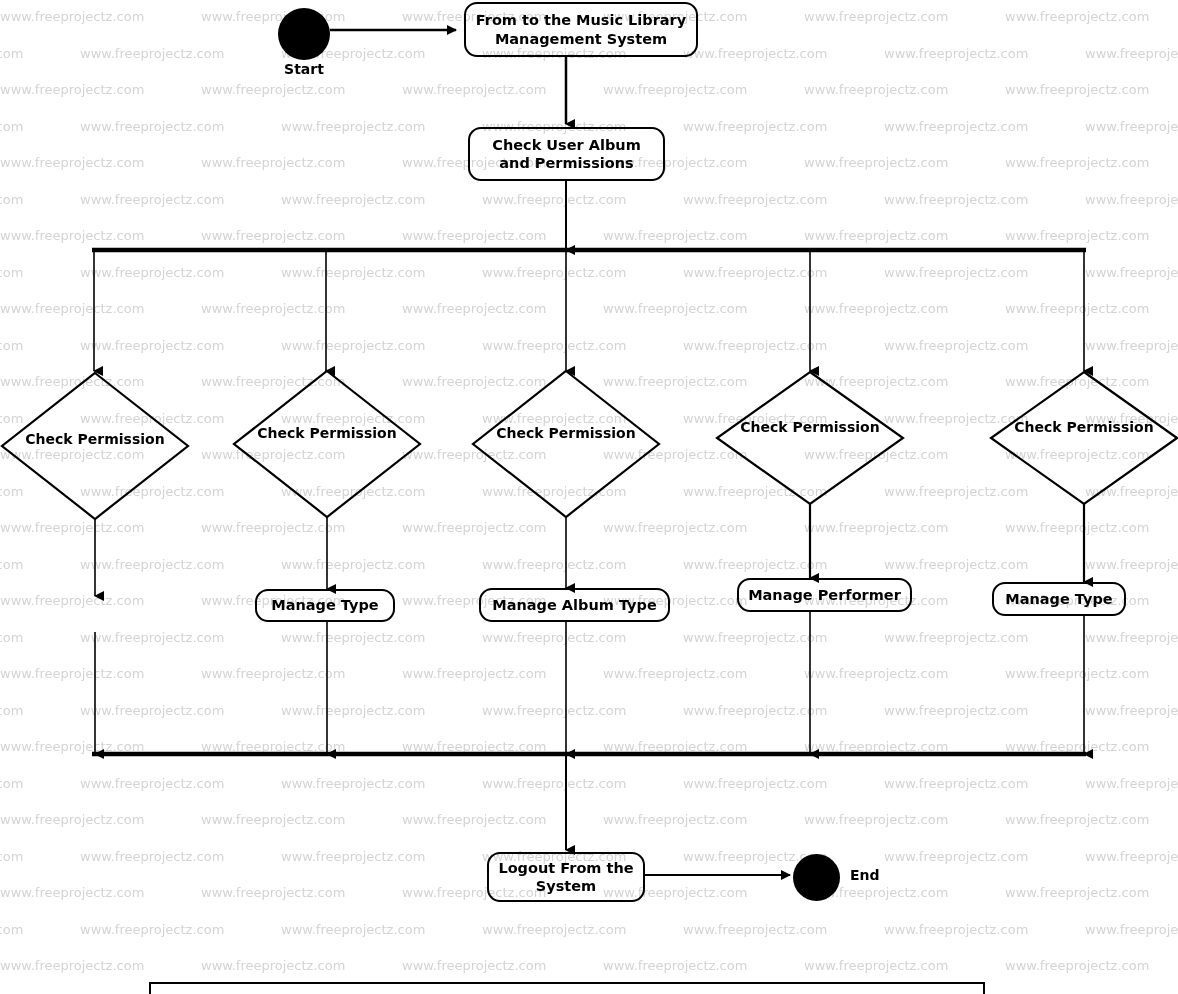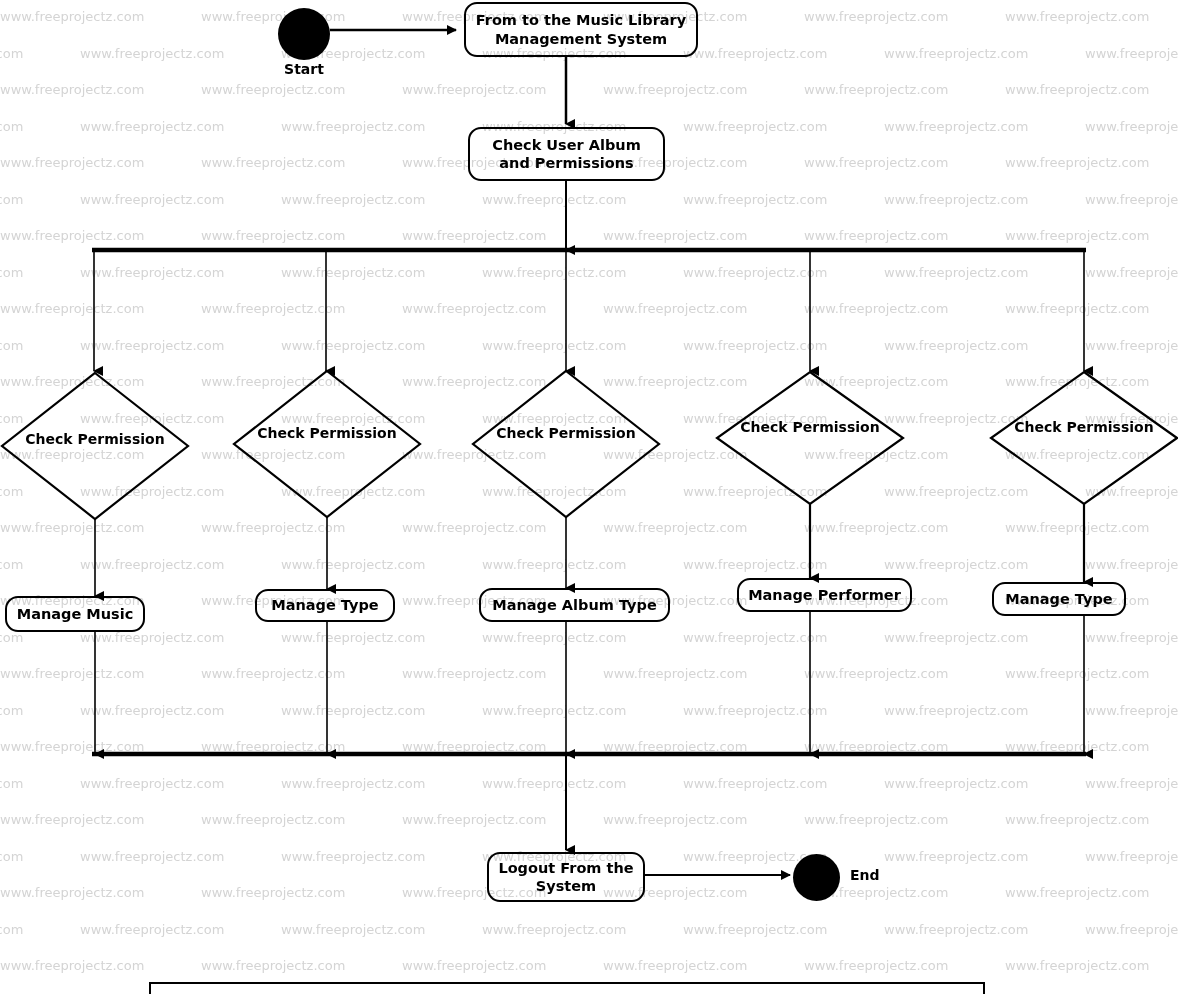--- a/index.html
+++ b/index.html
@@ -357,23 +357,20 @@
     <div class="diamond-label" style="left:491px; top:425px; width:150px;">
       <span>Check Permission</span>
     </div>
     <div class="diamond-label" style="left:735px; top:419px; width:150px;">
       <span>Check Permission</span>
     </div>
     <div class="diamond-label" style="left:1009px; top:419px; width:150px;">
       <span>Check Permission</span>
     </div>
 
-    <div class="activity" style="left:5px; top:596px; width:140px; height:36px;">
-      <span>Manage Music</span>
-    </div>
 
     <div class="activity" style="left:255px; top:589px; width:140px; height:33px;">
       <span>Manage Type</span>
     </div>
 
     <div class="activity" style="left:737px; top:578px; width:175px; height:34px;">
       <span>Manage Performer</span>
     </div>
 
     <div class="activity" style="left:479px; top:588px; width:191px; height:34px;">

